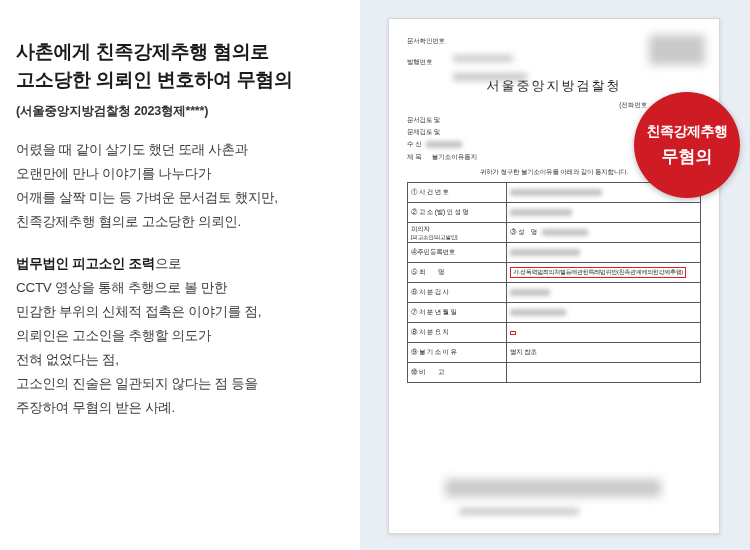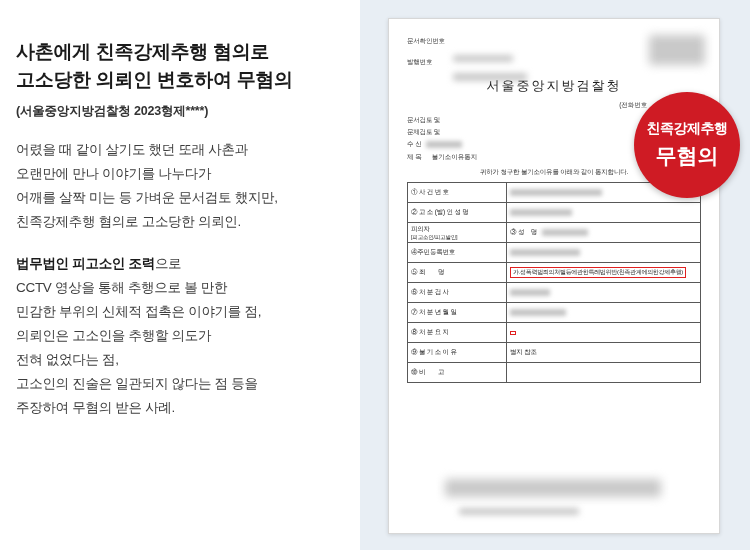--- a/index.html
+++ b/index.html
@@ -201,21 +201,21 @@
     box-shadow: 0 2px 6px rgba(0,0,0,0.25);
     z-index: 5;
   }
   .stamp .l1 {
     font-size: 14px;
     font-weight: bold;
     letter-spacing: -0.5px;
     margin-bottom: 4px;
   }
   .stamp .l2 {
-    font-size: 21px;
+    font-size: 17px;
     font-weight: bold;
     letter-spacing: 0px;
   }
 
   .watermark {
     position: absolute;
     left: 96px;
     top: 296px;
     font-size: 11px;
     letter-spacing: 4px;

